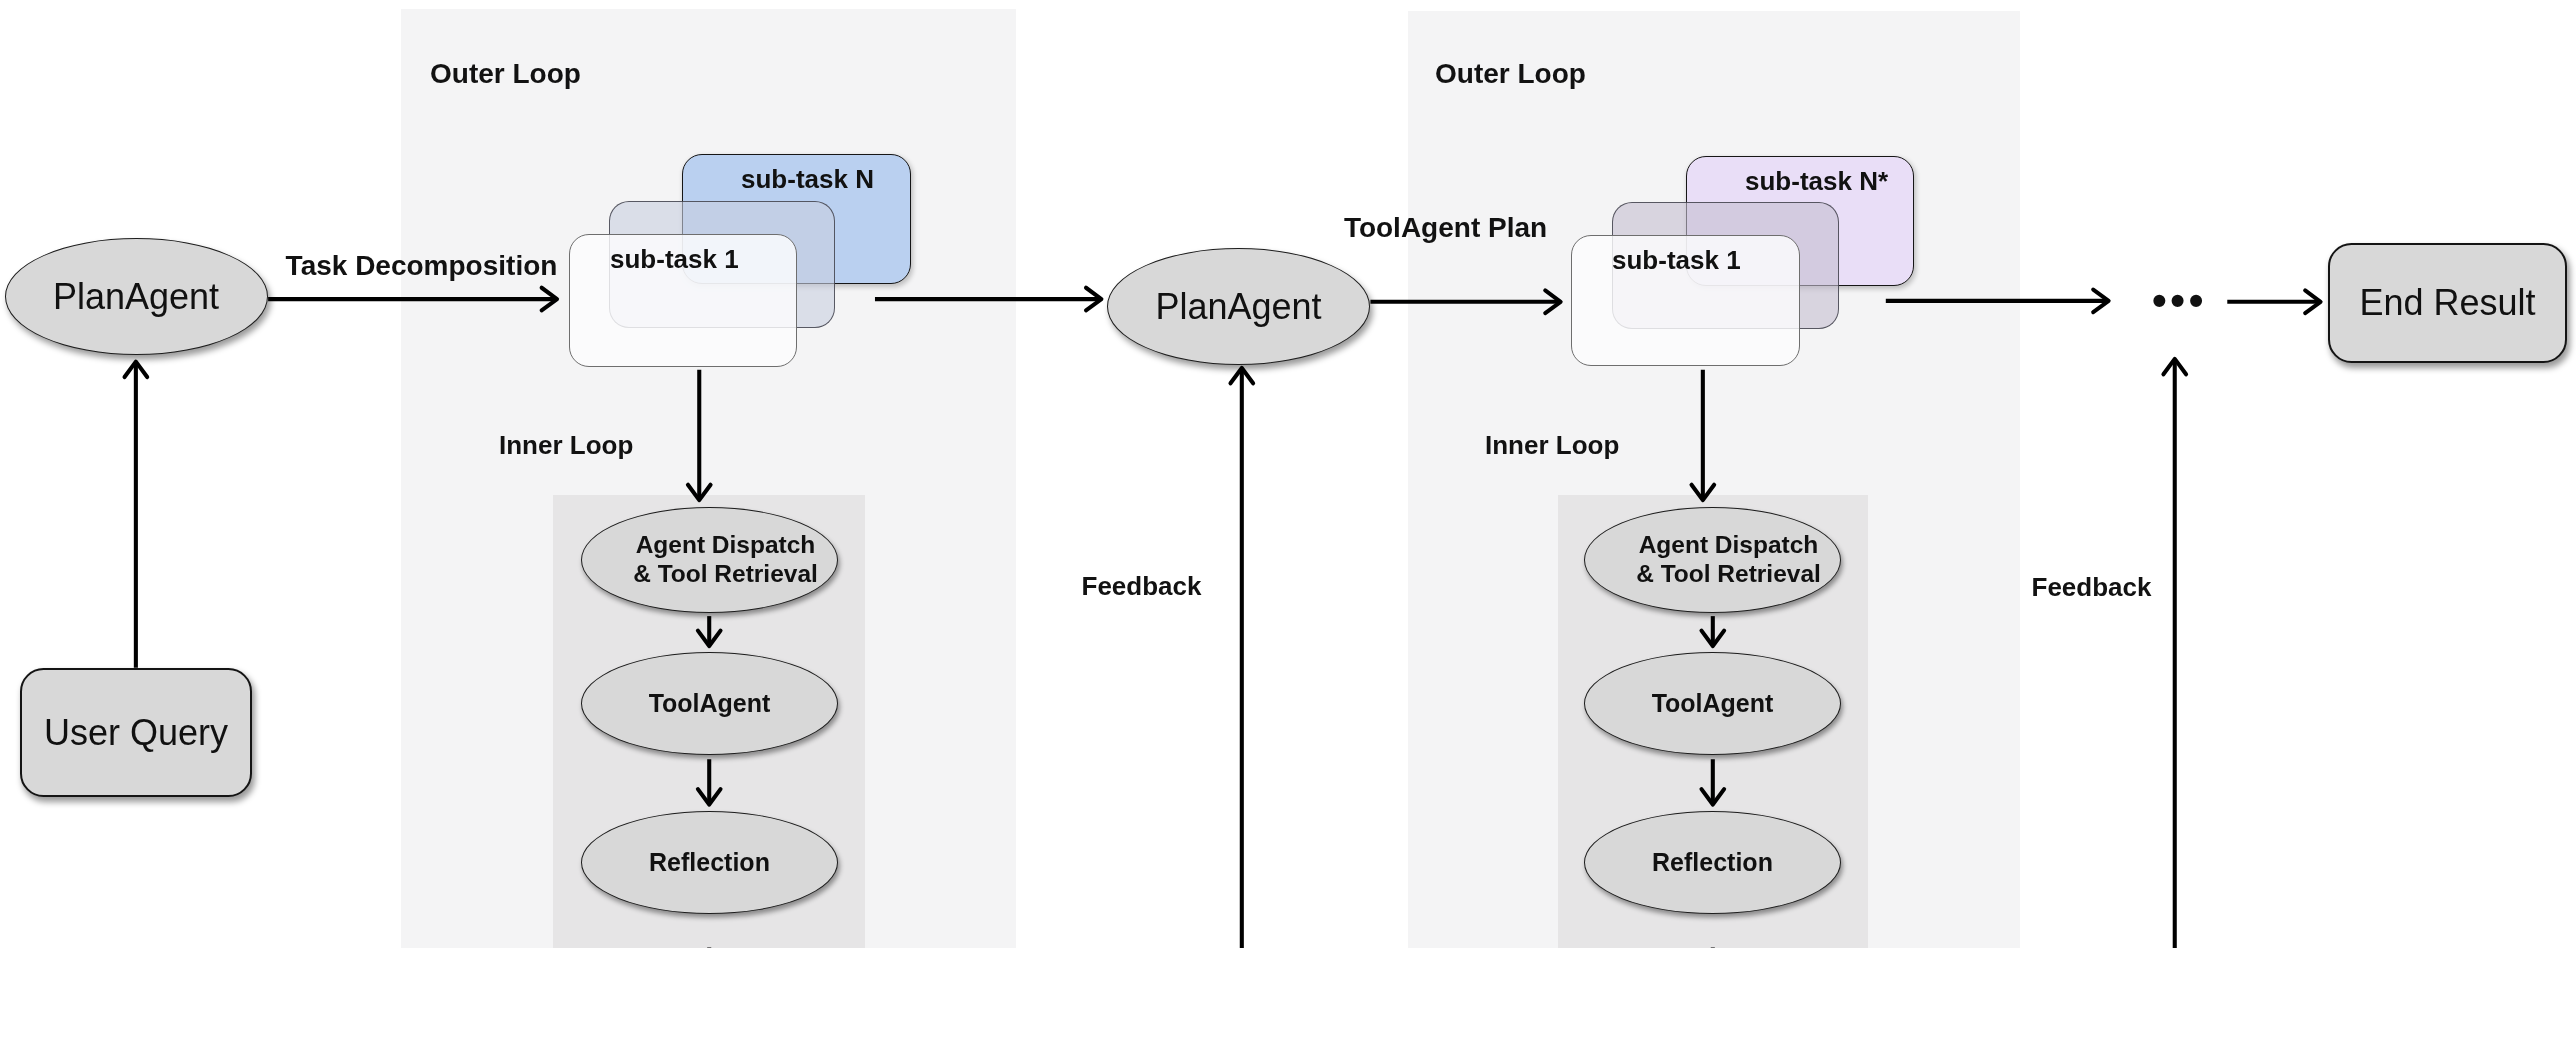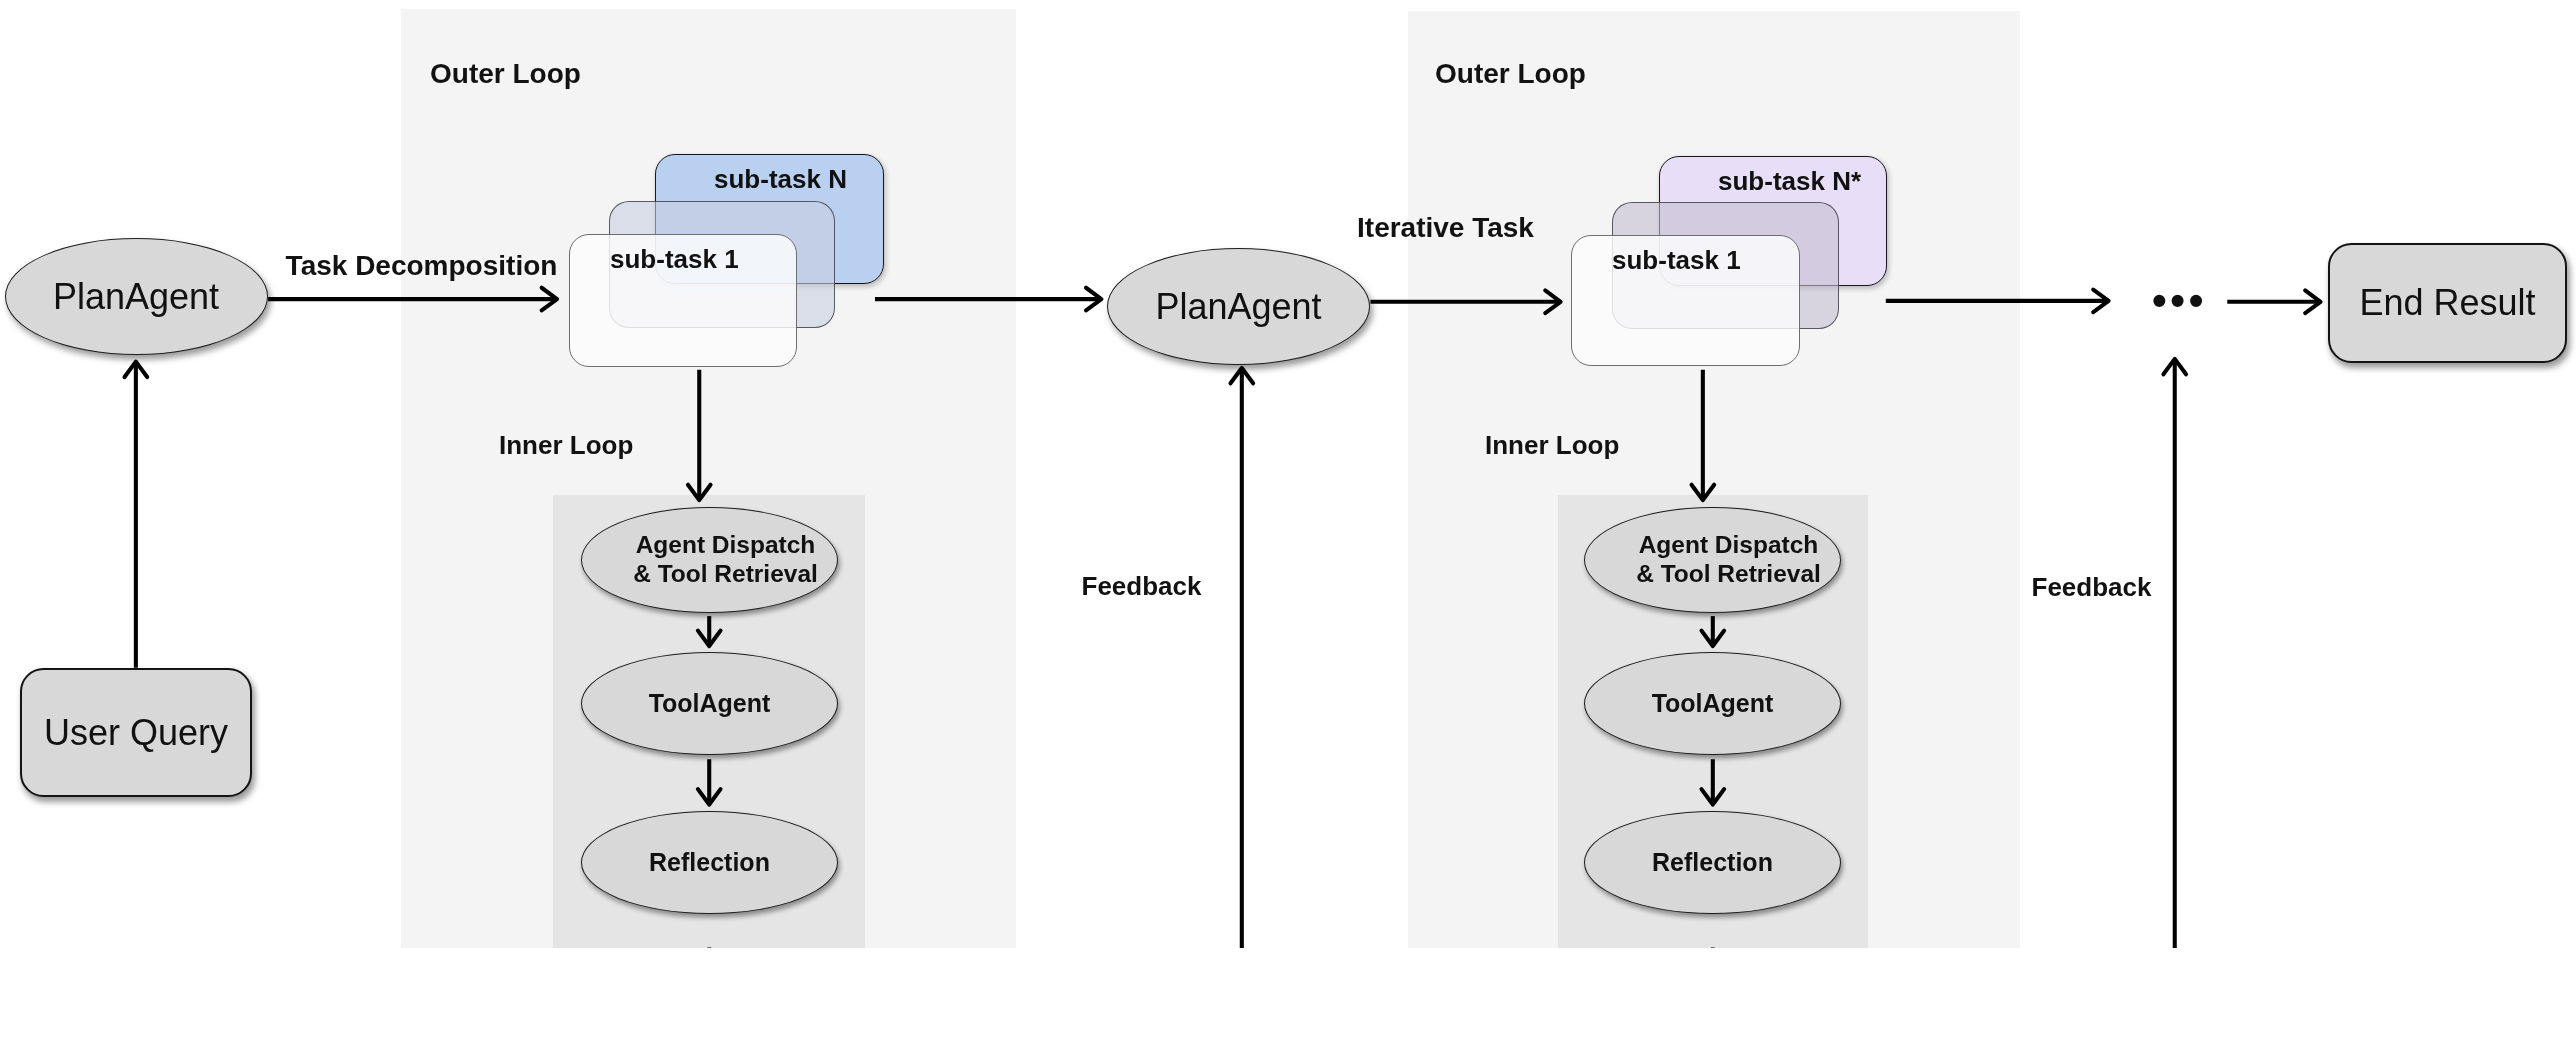--- a/index.html
+++ b/index.html
@@ -19,21 +19,21 @@
   .ellipse.small{border-width:1.4px;box-shadow:1.8px 3.6px 5.4px rgba(0,0,0,0.40);}
   .node-rect{
     position:absolute;background:var(--node-fill,#d8d8d8);border:2.3px solid #141414;
     border-radius:23.5px;display:flex;align-items:center;justify-content:center;
     box-shadow:2.7px 4.5px 6.3px rgba(0,0,0,0.40);box-sizing:border-box;
   }
   .card{
     position:absolute;border-radius:20px;box-sizing:border-box;
     font-weight:700;font-size:26px;box-shadow:1.8px 2.7px 5.4px rgba(0,0,0,0.22);
   }
-  .card.back{border:1.8px solid #161616;}
+  .card.back{border:1.8px solid #161616;margin-left:27px;}
   .card.mid{border:1.4px solid rgba(55,55,65,0.8);box-shadow:none;}
   .card.front{border:1.4px solid #6e6e6e;background:rgba(253,253,254,0.82);box-shadow:none;}
   .card .card-label{display:block;padding:9px 0 0 58px;white-space:nowrap;}
   .card.front .card-label{padding:9px 0 0 40px;}
   .nodetext{font-weight:400;font-size:36px;white-space:nowrap;}
   .elltext{font-weight:700;font-size:25px;line-height:1.17;text-align:center;white-space:nowrap;}
   .elltext.two{font-size:24.5px;margin-left:32px;}
   svg.wires{position:absolute;left:0;top:0;pointer-events:none;}
   .dots{position:absolute;font-weight:700;font-size:42px;letter-spacing:3.6px;line-height:42px;}
 </style>
@@ -72,21 +72,21 @@
     </g>
   </svg>
 
   <div class="lbl" style="left:430px;top:58px;font-size:28px;">Outer Loop</div>
   <div class="lbl" style="left:1435px;top:58px;font-size:28px;">Outer Loop</div>
   <div class="lbl" style="left:499px;top:430px;font-size:26px;">Inner Loop</div>
   <div class="lbl" style="left:1485px;top:430px;font-size:26px;">Inner Loop</div>
 
   <div class="lbl center" style="left:272px;top:250px;width:299px;font-size:28px;">Task Decomposition</div>
   <div class="lbl center" style="left:1305px;top:209px;width:281px;font-size:28px;line-height:1.38;">
-    <div>Iterative Task</div>
+    <div>ToolAgent Plan</div>
   </div>
   <div class="lbl center" style="left:1069px;top:571px;width:145px;font-size:26px;">Feedback</div>
   <div class="lbl center" style="left:2019px;top:572px;width:145px;font-size:26px;">Feedback</div>
 
   <div class="card back" style="left:655px;top:154px;width:229px;height:130px;background:var(--subtask-blue,#bad0f0);">
     <span class="card-label">sub-task N</span>
   </div>
   <div class="card mid" style="left:609px;top:201px;width:226px;height:127px;background:var(--subtask-mid-blue,rgba(200,207,224,0.6));"></div>
   <div class="card front" style="left:569px;top:234px;width:228px;height:133px;">
     <span class="card-label">sub-task 1</span>

